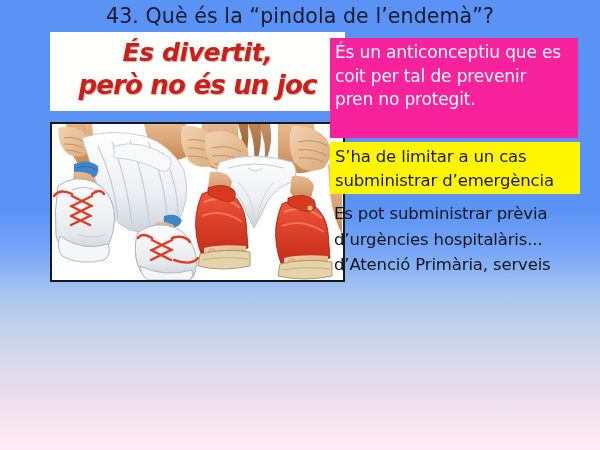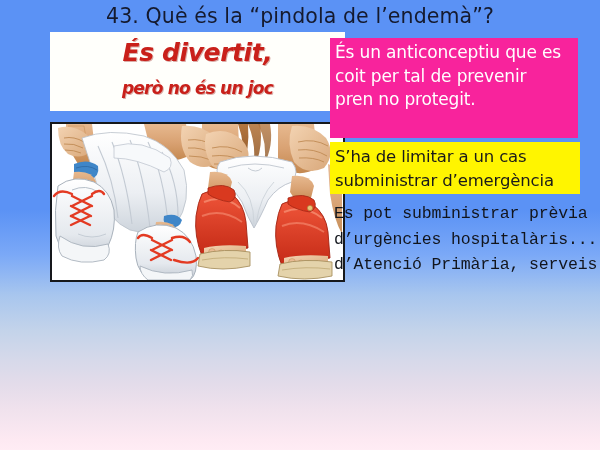--- a/index.html
+++ b/index.html
@@ -71,21 +71,21 @@
     color: #c9201a;
     font-family: "DejaVu Sans", "Liberation Sans", sans-serif;
     font-weight: bold;
     font-style: italic;
     font-size: 25px;
     line-height: 33px;
     letter-spacing: -0.4px;
     text-shadow: 1px 1px 0 rgba(150,20,15,0.35);
   }
   #poster-headline-text .l2 {
-    font-size: 17px;
+    font-size: 26px;
     letter-spacing: -0.8px;
   }
 
   
   #poster-photo {
     position: absolute;
     left: 0;
     top: 90px;
     width: 295px;
     height: 160px;
@@ -132,21 +132,20 @@
     font-size: 16.5px;
     line-height: 23.5px;
     letter-spacing: -0.15px;
   }
   #block-plain {
     left: 330px;
     top: 198px;
     width: 262px;
     height: 110px;
     padding: 3px 4px 0 4px;
-    font-family: Liberation Mono, monospace;
   }
   #block-plain .body {
     color: #12151c;
     font-size: 16.5px;
     line-height: 25.5px;
     letter-spacing: -0.15px;
   }
   .body .ln { display: block; white-space: nowrap; }
 </style>
 </head>

